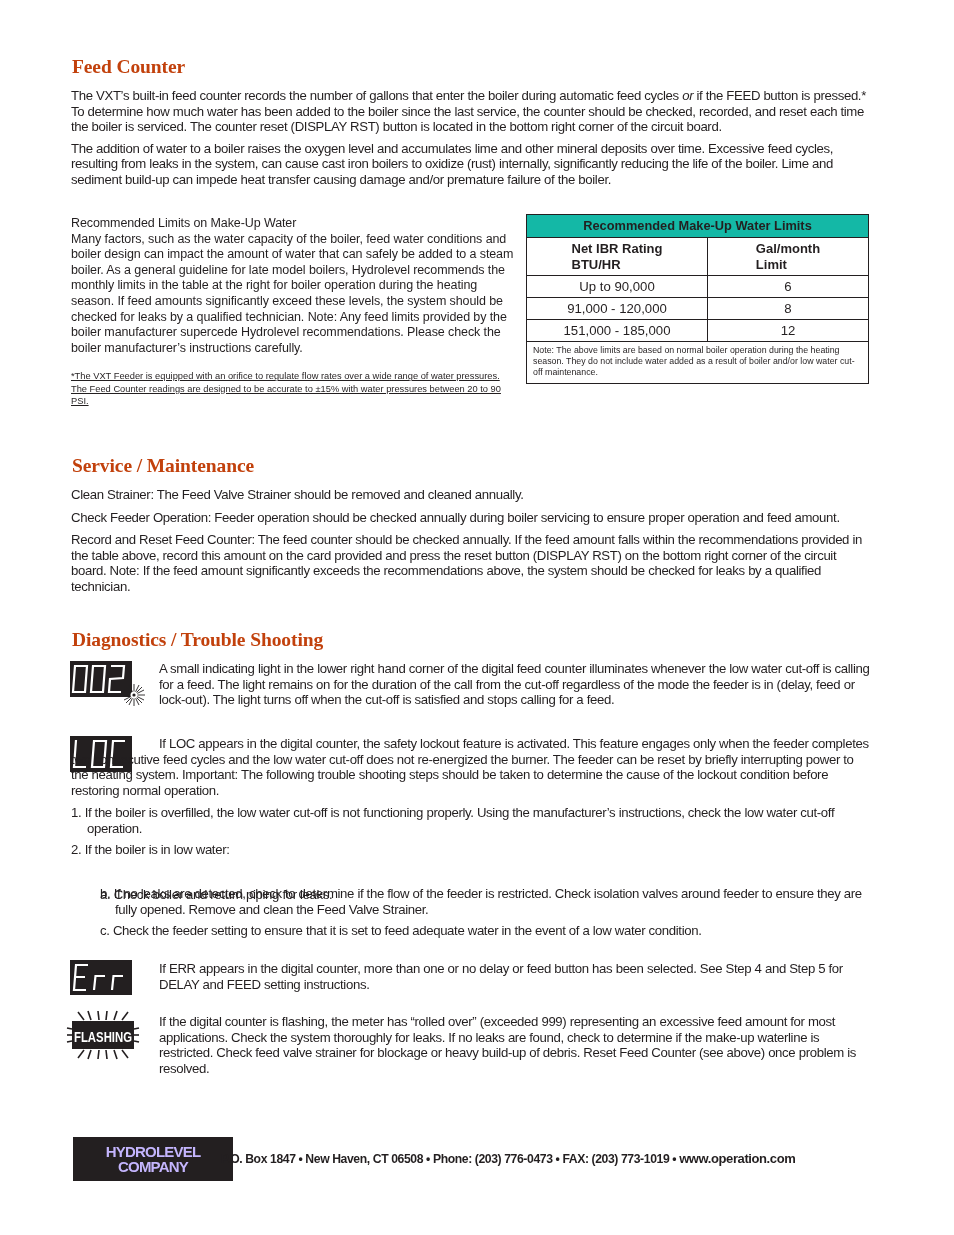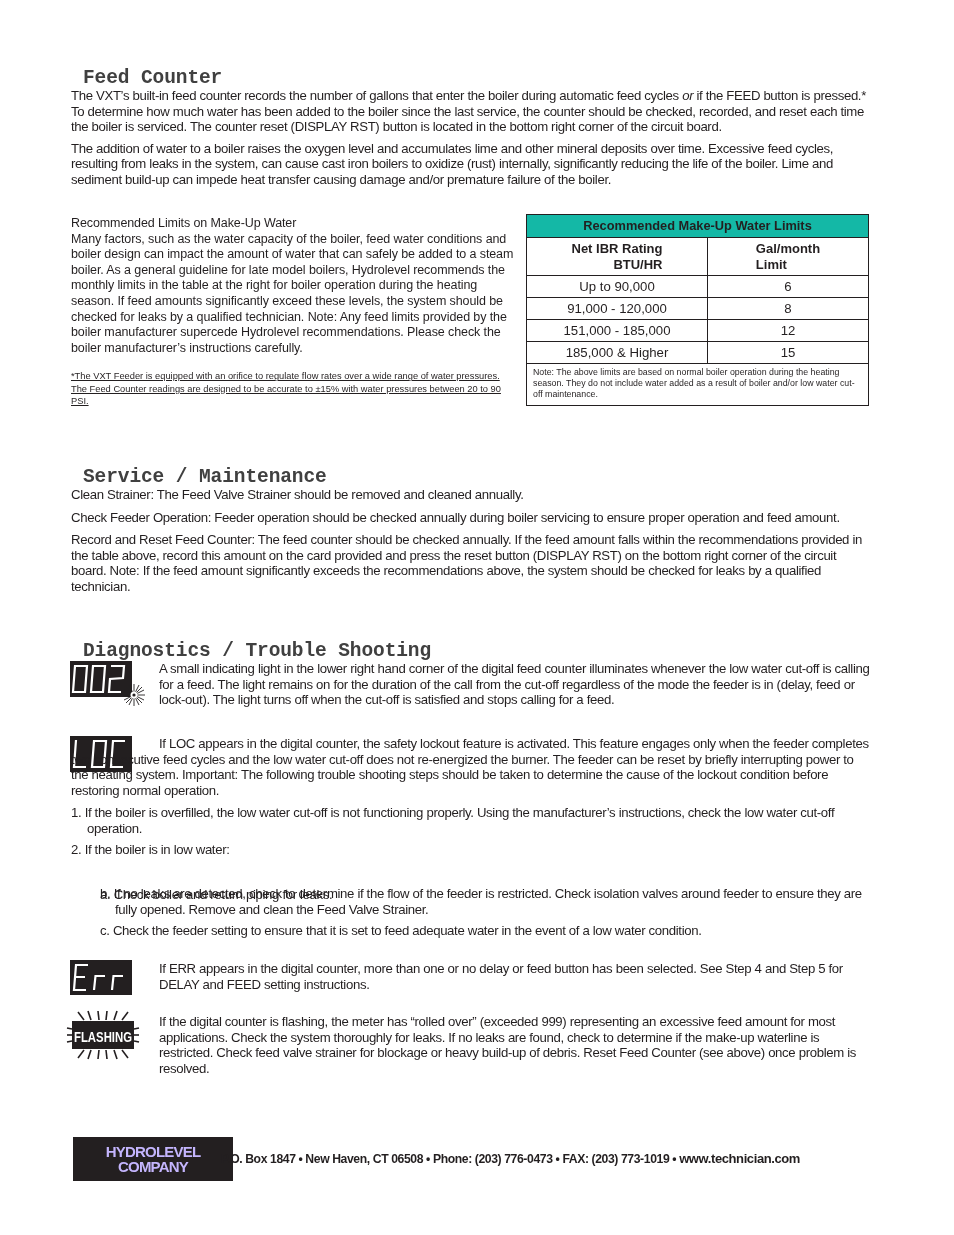--- a/index.html
+++ b/index.html
@@ -2,22 +2,22 @@
 <html><head>
 <meta charset="utf-8">
 <style>
   html, body { margin: 0; padding: 0; background: #ffffff; }
   body {
     width: 954px; height: 1235px; position: relative; overflow: hidden;
     font-family: "Liberation Sans", sans-serif; color: #231f20;
   }
   .abs { position: absolute; }
   h2 {
-    margin: 12px; font-family: Liberation Mono, monospace; font-weight: bold;
-    font-size: 19.5px; letter-spacing: -0.1px; color: #404040;
+    margin: 1px; font-family: Liberation Serif, serif; font-weight: bold;
+    font-size: 19.5px; letter-spacing: -0.1px; color: #c2410c;
   }
   .cond {
     font-family: "Liberation Sans", sans-serif; font-size: 13.2px; line-height: 15.6px;
     letter-spacing: -0.35px; transform-origin: 0 0;
   }
   p { margin: 0; }
   b { font-weight: normal; text-align: center; }
   .small { font-size: 12.5px; line-height: 15.6px; letter-spacing: -0.1px; }
   .foot { font-size: 9.3px; line-height: 12.4px; letter-spacing: 0; }
 
@@ -25,21 +25,21 @@
   .tbl {
     position: absolute; left: 526px; top: 214px; width: 341px;
     border: 1.5px solid #231f20; font-size: 13.2px; color: #231f20;
   }
   .tbl .title {
     background: #14b8a6; text-align: center; font-weight: bold; font-size: 12.8px;
     height: 22px; line-height: 22px; border-bottom: 1.5px solid #231f20;
   }
   .tbl .row { display: flex; height: 21px; border-bottom: 1px solid #231f20; }
   .tbl .row.head { height: 37px; font-weight: bold; font-size: 13px; }
-  .tbl .c1 { width: 180px; border-right: 1.5px solid #231f20; text-align: right;
+  .tbl .c1 { width: 180px; border-right: 1.5px solid #231f20; text-align: left;
              display: flex; align-items: center; justify-content: center; line-height: 16px; }
   .tbl .c2 { flex: 1; display: flex; align-items: center; justify-content: center; line-height: 16px; }
   .tbl .note { font-size: 8.8px; line-height: 11.2px; padding: 3px 5px 4px 6px; height: 34px; }
 
   
   .led { position: absolute; background: #231f20; }
   .led svg { display: block; }
 
   .logo {
     position: absolute; left: 73px; top: 1137px; width: 160px; height: 44px;
@@ -83,24 +83,20 @@
     <div class="c1">Up to 90,000</div>
     <div class="c2">6</div>
   </div>
   <div class="row">
     <div class="c1">91,000 - 120,000</div>
     <div class="c2">8</div>
   </div>
   <div class="row">
     <div class="c1">151,000 - 185,000</div>
     <div class="c2">12</div>
-  </div>
-  <div class="row" style="border-bottom:1.5px solid #231f20;">
-    <div class="c1">185,000 &amp; Higher</div>
-    <div class="c2">15</div>
   </div>
   <div class="note"><b>Note:</b><span> The above limits are based on normal boiler operation during the heating season. They do not include water added as a result of boiler and/or low water cut-off maintenance.</span></div>
 </div>
 
 <h2 class="abs" style="left:71px; top:454px;">Service / Maintenance</h2>
 
 <div class="abs cond" style="left:71px; top:487px; width:800px;">
   <p><b>Clean Strainer:</b><span> The Feed Valve Strainer should be removed and cleaned annually.</span></p>
   <p style="margin-top:7px;"><b>Check Feeder Operation:</b><span> Feeder operation should be checked annually during boiler servicing to ensure proper operation and feed amount.</span></p>
   <p style="margin-top:7px;"><b>Record and Reset Feed Counter:</b><span> The feed counter should be checked annually. If the feed amount falls within the recommendations provided in the table above, record this amount on the card provided and press the reset button (DISPLAY RST) on the bottom right corner of the circuit board. </span><b>Note:</b><span> If the feed amount significantly exceeds the recommendations above, the system should be checked for leaks by a qualified technician.</span></p>
@@ -199,14 +195,14 @@
   <rect x="6" y="11" width="62" height="28" fill="#231f20"></rect>
   <text x="37" y="32" text-anchor="middle" fill="#fff" font-family="Liberation Sans, sans-serif" font-weight="bold" font-size="15" textLength="58" lengthAdjust="spacingAndGlyphs">FLASHING</text>
 </svg>
 <div class="abs cond" style="left:159px; top:1014px; width:712px;">If the digital counter is flashing, the meter has “rolled over” (exceeded 999) representing an excessive feed amount for most applications. Check the system thoroughly for leaks. If no leaks are found, check to determine if the make-up waterline is restricted. Check feed valve strainer for blockage or heavy build-up of debris. Reset Feed Counter (see above) once problem is resolved.</div>
 
 <div class="logo">
   <span>HYDROLEVEL</span>
   <span>COMPANY</span>
 </div>
 <div class="address">
-  <span>P.O. Box 1847 • New Haven, CT 06508 • Phone: (203) 776-0473 • FAX: (203) 773-1019 • </span><span class="url">www.technician.com</span>
+  <span>P.O. Box 1847 • New Haven, CT 06508 • Phone: (203) 776-0473 • FAX: (203) 773-1019 • </span><span class="url">www.operation.com</span>
 </div>
 
 </body></html>

